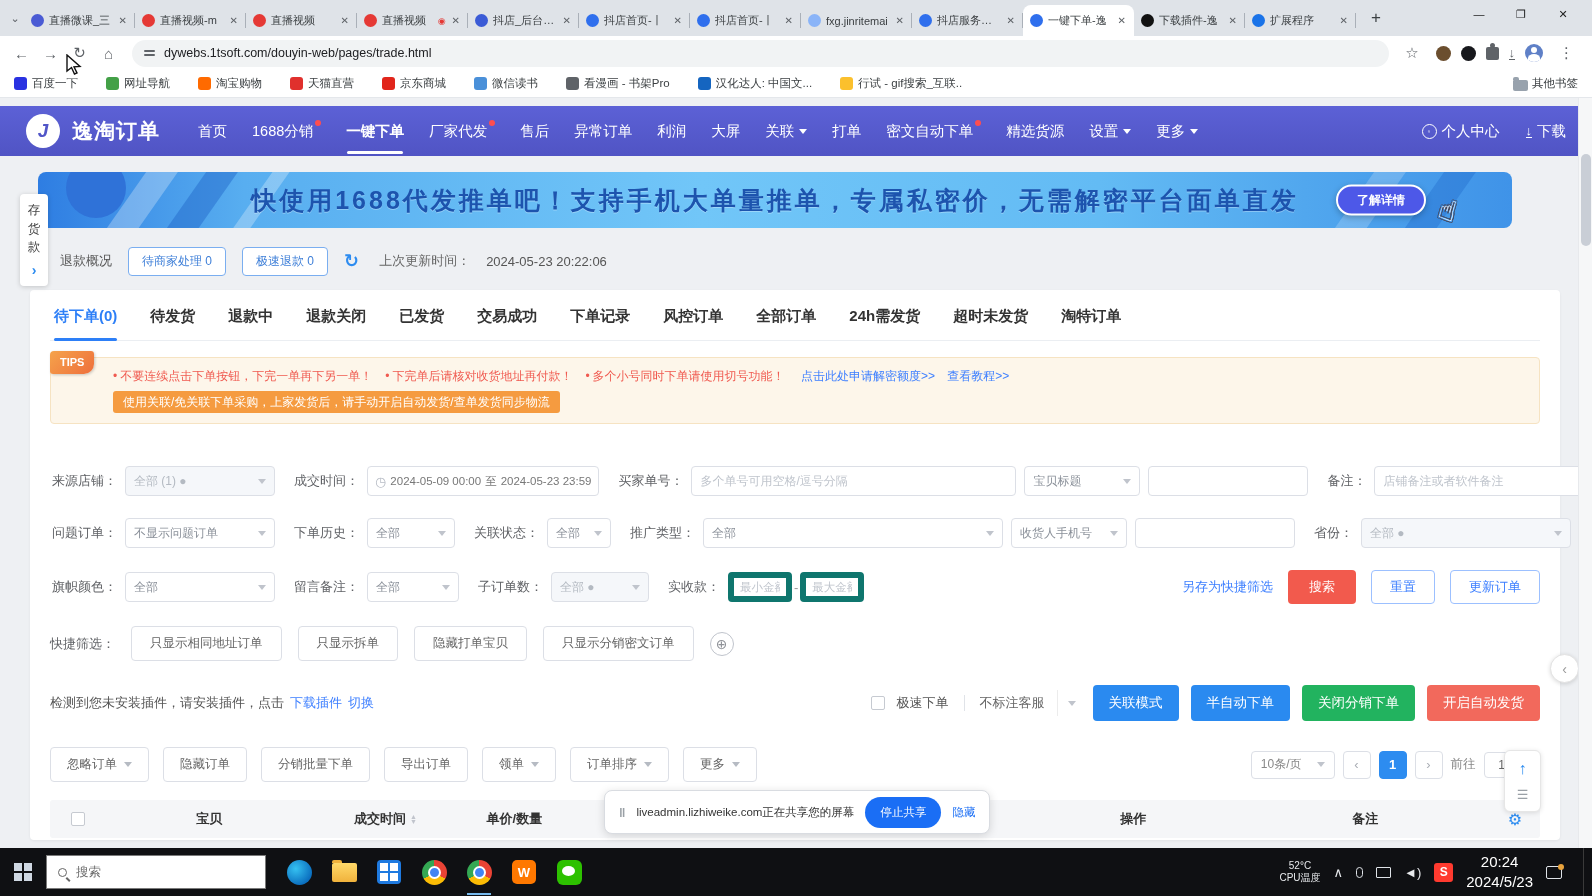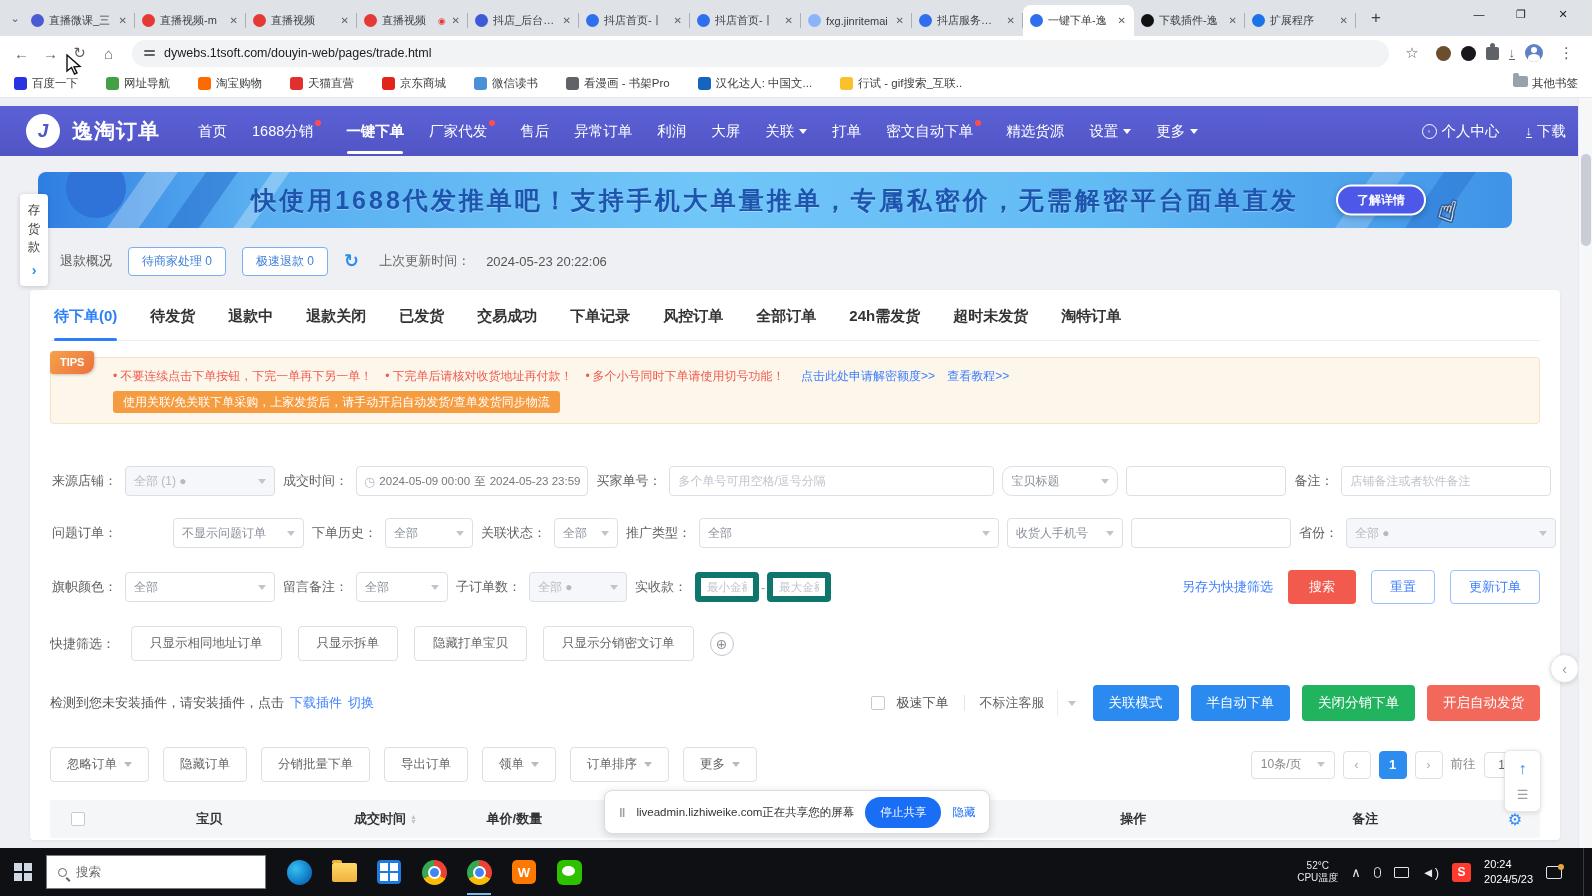--- a/index.html
+++ b/index.html
@@ -35,21 +35,21 @@
   .dl {color:#5f6368;font-size:13px;border-bottom:1.7px solid #5f6368;line-height:11px;padding-bottom:1px}
   .avatar {width:18px;height:18px;border-radius:50%;background:#5f80c7;position:relative;overflow:hidden}
   .avatar::before {content:"";position:absolute;top:3px;left:6px;width:6px;height:6px;border-radius:50%;background:#fff}
   .avatar::after {content:"";position:absolute;top:10px;left:3px;width:12px;height:8px;border-radius:50% 50% 0 0;background:#fff}
   #cursor1 {position:absolute;left:66px;top:18px;z-index:99}
 
   
   #bookmarksbar {height:28px;background:#fff;display:flex;align-items:center;gap:19px;padding:0 14px;font-size:11.5px;color:#3c4043;border-bottom:1px solid #e4e7eb}
   .bm {display:flex;align-items:center;gap:5px}
   .bmi {width:13px;height:13px;border-radius:3px;flex:none}
-  #bmfolder {margin-left:auto;display:flex;align-items:flex-start;gap:4px}
+  #bmfolder {margin-left:auto;display:flex;align-items:flex-end;gap:4px}
   .folderic {width:15px;height:11px;background:#98a2ad;border-radius:1px 2px 2px 2px;position:relative}
   .folderic::before {content:"";position:absolute;top:-3px;left:0;width:6px;height:3px;background:#98a2ad;border-radius:2px 2px 0 0}
 
   
   #page {position:relative;height:750px;background:#eef0f3;overflow:hidden}
 
   #appheader {margin-top:8px;height:50px;background:linear-gradient(180deg,#5c61d6,#5054c4);display:flex;align-items:center;padding:0 26px;color:#fff}
   #applogo {width:34px;height:34px;border-radius:50%;background:#fff;color:#5156c8;display:flex;align-items:center;justify-content:center;font-weight:bold;font-size:19px;font-style:italic;flex:none}
   #brand {font-size:21px;font-weight:bold;margin:0 38px 0 12px;letter-spacing:1px;white-space:nowrap}
   #mainnav {display:flex;align-items:center;gap:25px;font-size:14.5px;white-space:nowrap}
@@ -95,21 +95,21 @@
   #tipsbadge {position:absolute;left:-1px;top:-7px;background:linear-gradient(135deg,#f5a34b,#ee6f3c);color:#fff;font-size:11px;font-weight:bold;padding:3px 10px;border-radius:4px 3px 10px 3px;box-shadow:1px 1px 3px rgba(0,0,0,.2)}
   #tipline1 {color:#f05a50}
   .tipitem {margin-right:13px}
   .tipbullet {margin-right:3px}
   .tiplink {color:#3d7fff;margin-right:9px}
   #tipssub {display:inline-block;margin-top:6px;background:#f59b40;color:#fff;border-radius:3px;padding:2px 10px;font-size:12px}
 
   
   #filters {margin-top:42px}
   .frow {display:flex;align-items:center;margin-bottom:22px;font-size:13px;color:#606266;gap:8px}
-  .flabel {white-space:nowrap;margin-left:0}
+  .flabel {white-space:nowrap;margin-left:11px}
   .frow > .flabel:first-child {margin-left:2px}
   .sel {height:30px;border:1px solid #dcdfe6;border-radius:4px;background:#fff;display:flex;align-items:center;justify-content:space-between;padding:0 8px;color:#8a9099;font-size:12px;flex:none}
   .sel.dis {background:#f5f7fa;color:#b4bac2}
   .sel .cv {overflow:hidden;white-space:nowrap}
   .caret {width:0;height:0;border-left:4px solid transparent;border-right:4px solid transparent;border-top:5px solid #c0c4cc;margin-left:6px;flex:none}
   .inp {height:30px;border:1px solid #dcdfe6;border-radius:4px;padding:0 8px;font-size:12px;color:#666;background:#fff;flex:none;outline:none}
   .inp::placeholder {color:#bfc4cc}
   .dr {height:30px;border:1px solid #dcdfe6;border-radius:4px;display:flex;align-items:center;gap:4px;padding:0 7px;color:#777;font-size:11.5px;background:#fff;white-space:nowrap;flex:none}
   .dr .ck {color:#b8bdc6;font-size:13px}
   .mm {width:64px;height:30px;border:6px solid #0f766e;border-radius:4px;padding:0 6px;font-size:11.5px;outline:none}
@@ -183,21 +183,21 @@
   .ic-chrome::after {content:"";position:absolute;inset:6px;background:#4285f4;border:2.5px solid #fff;border-radius:50%}
   .ic-wps {width:24px;height:24px;background:#ff7800;border-radius:5px;color:#fff;font-weight:bold;font-size:13px;display:flex;align-items:center;justify-content:center}
   .ic-wechat {width:25px;height:25px;background:#2dc100;border-radius:6px;position:relative}
   .ic-wechat::after {content:"";position:absolute;left:5px;top:6px;width:13px;height:10px;background:#fff;border-radius:50%}
   #tray {margin-left:auto;display:flex;align-items:center;gap:13px;padding-right:4px;font-size:10.5px}
   #temps {text-align:center;line-height:1.25;font-size:10px;color:#e8eaed}
   .trayico {color:#e8eaed;font-size:13px}
   .micic {width:7px;height:11px;border:1.6px solid #dfe3e8;border-radius:4px}
   .monic {width:15px;height:11px;border:1.6px solid #dfe3e8;border-radius:1px}
   .sogou {width:19px;height:19px;background:#ff3a2f;border-radius:3px;color:#fff;font-weight:bold;font-size:12px;display:flex;align-items:center;justify-content:center}
-  #clock {line-height:1.35;font-size:11px}
+  #clock {text-align:center;line-height:1.35;font-size:15px}
   #actioncenter {width:16px;height:13px;border:1.6px solid #dfe3e8;border-radius:2px;position:relative}
   #actioncenter::after {content:"";position:absolute;right:-3px;top:-3px;width:6px;height:6px;border-radius:50%;background:#e8a33d}
   #desksliver {width:5px;height:48px;border-left:1px solid #3a3a3a;margin-left:8px}
 </style>
 </head>
 <body>
 
 <div id="screen">
 
   <div id="tabstrip">
@@ -474,31 +474,31 @@
             </div>
             <span class="flabel">成交时间：</span>
             <div class="dr">
               <span class="ck">◷</span>
               <span>2024-05-09 00:00</span>
               <span>至</span>
               <span>2024-05-23 23:59</span>
             </div>
             <span class="flabel">买家单号：</span>
             <input class="inp" placeholder="多个单号可用空格/逗号分隔" style="width: 325px;">
-            <div class="sel" style="width: 116px; border-radius: 10px;">
+            <div class="sel" style="width: 116px;">
               <span class="cv">宝贝标题</span>
               <i class="caret"></i>
             </div>
             <input class="inp" placeholder="" style="width: 160px;">
             <span class="flabel">备注：</span>
             <input class="inp" placeholder="店铺备注或者软件备注" style="width: 210px;">
           </div>
           <div class="frow">
             <span class="flabel">问题订单：</span>
-            <div class="sel" style="width: 131px; margin-left: 48px;">
+            <div class="sel" style="width: 150px;">
               <span class="cv">不显示问题订单</span>
               <i class="caret"></i>
             </div>
             <span class="flabel">下单历史：</span>
             <div class="sel" style="width: 88px;">
               <span class="cv">全部</span>
               <i class="caret"></i>
             </div>
             <span class="flabel">关联状态：</span>
             <div class="sel" style="width: 64px;">

